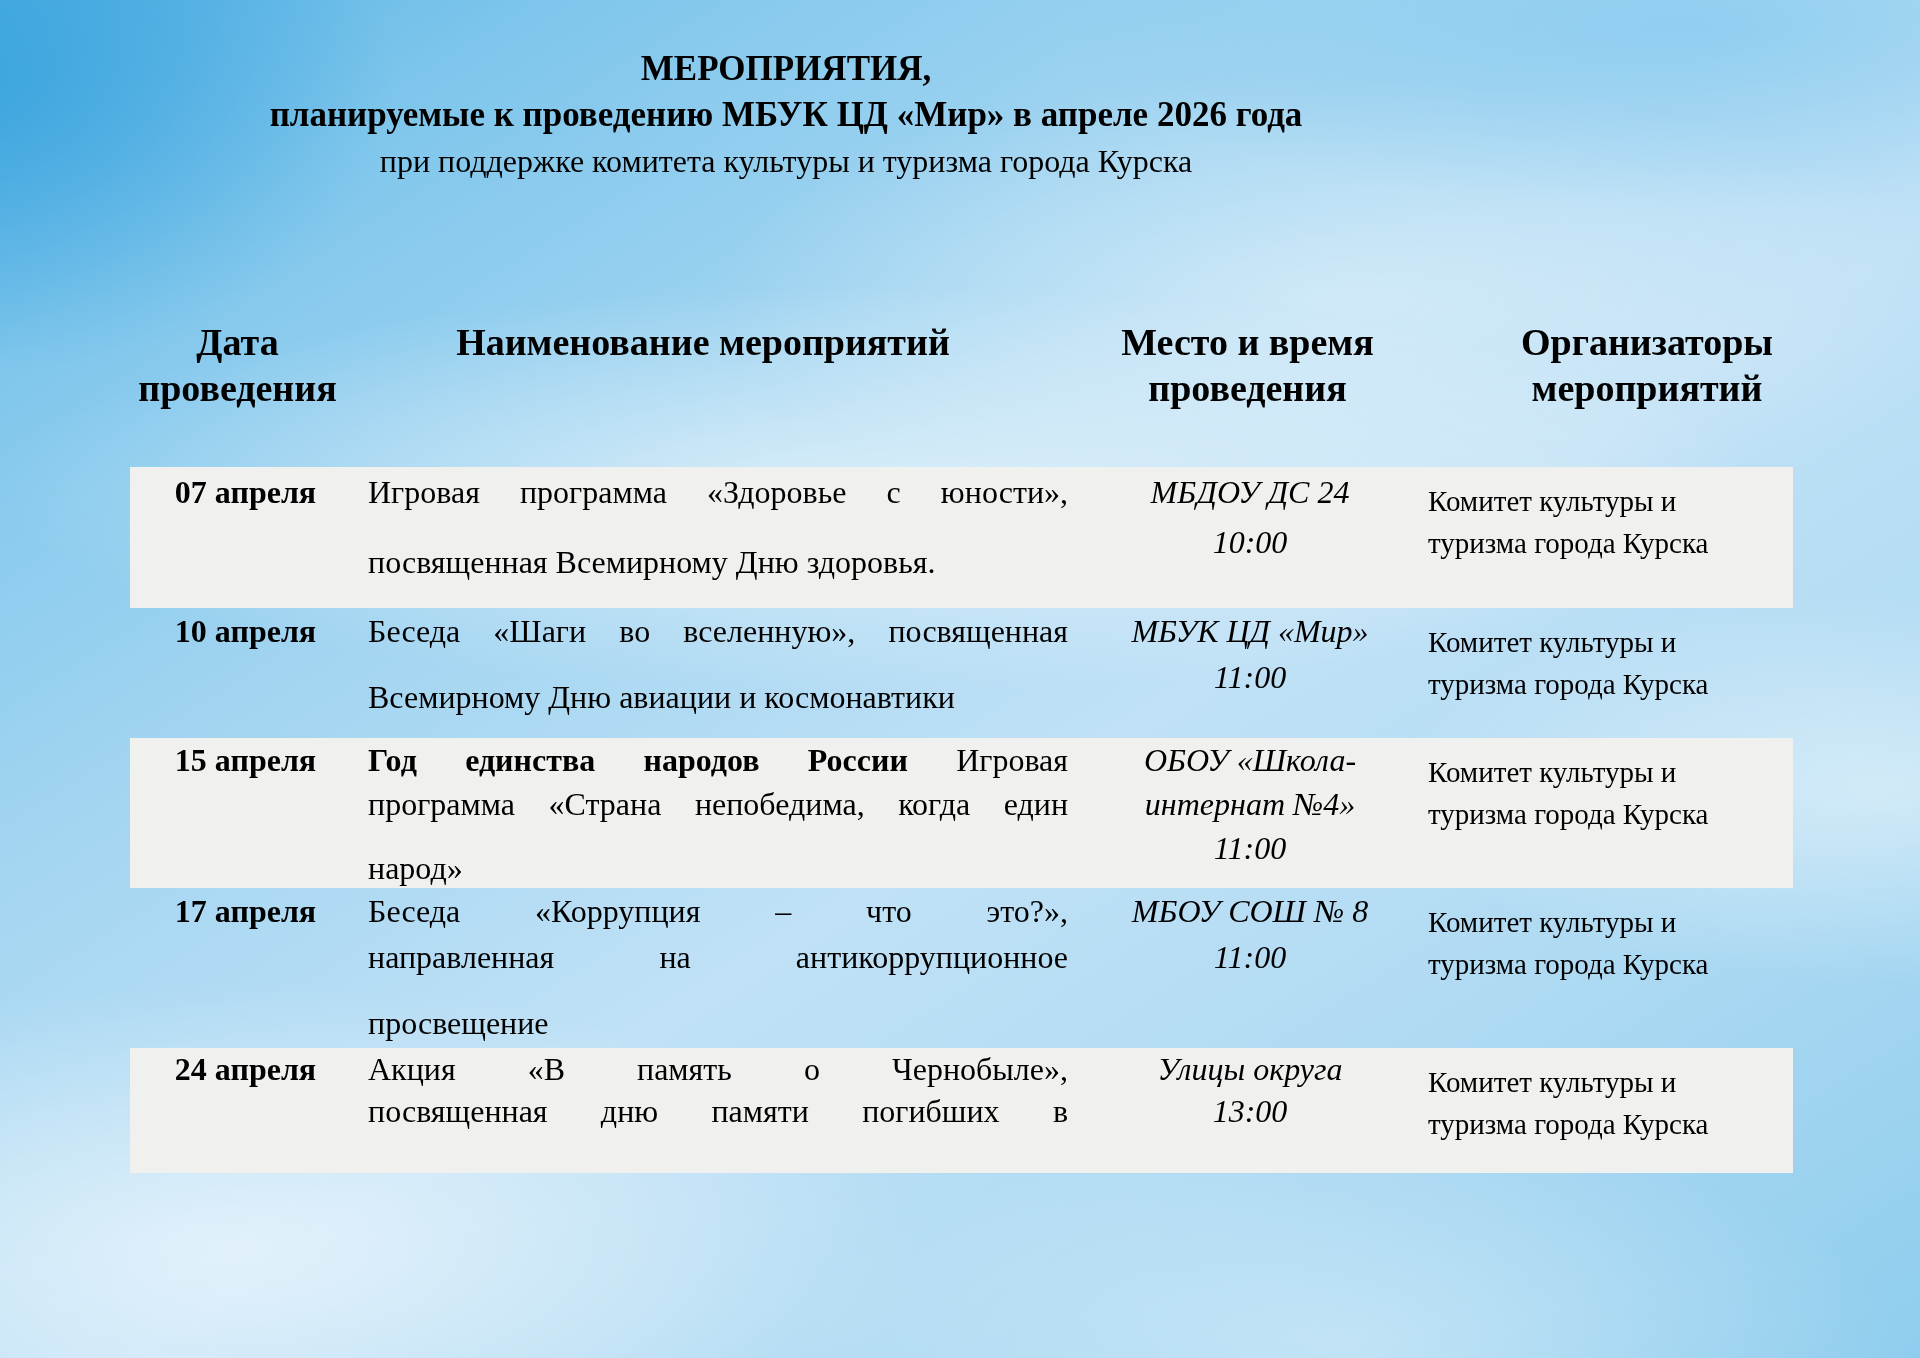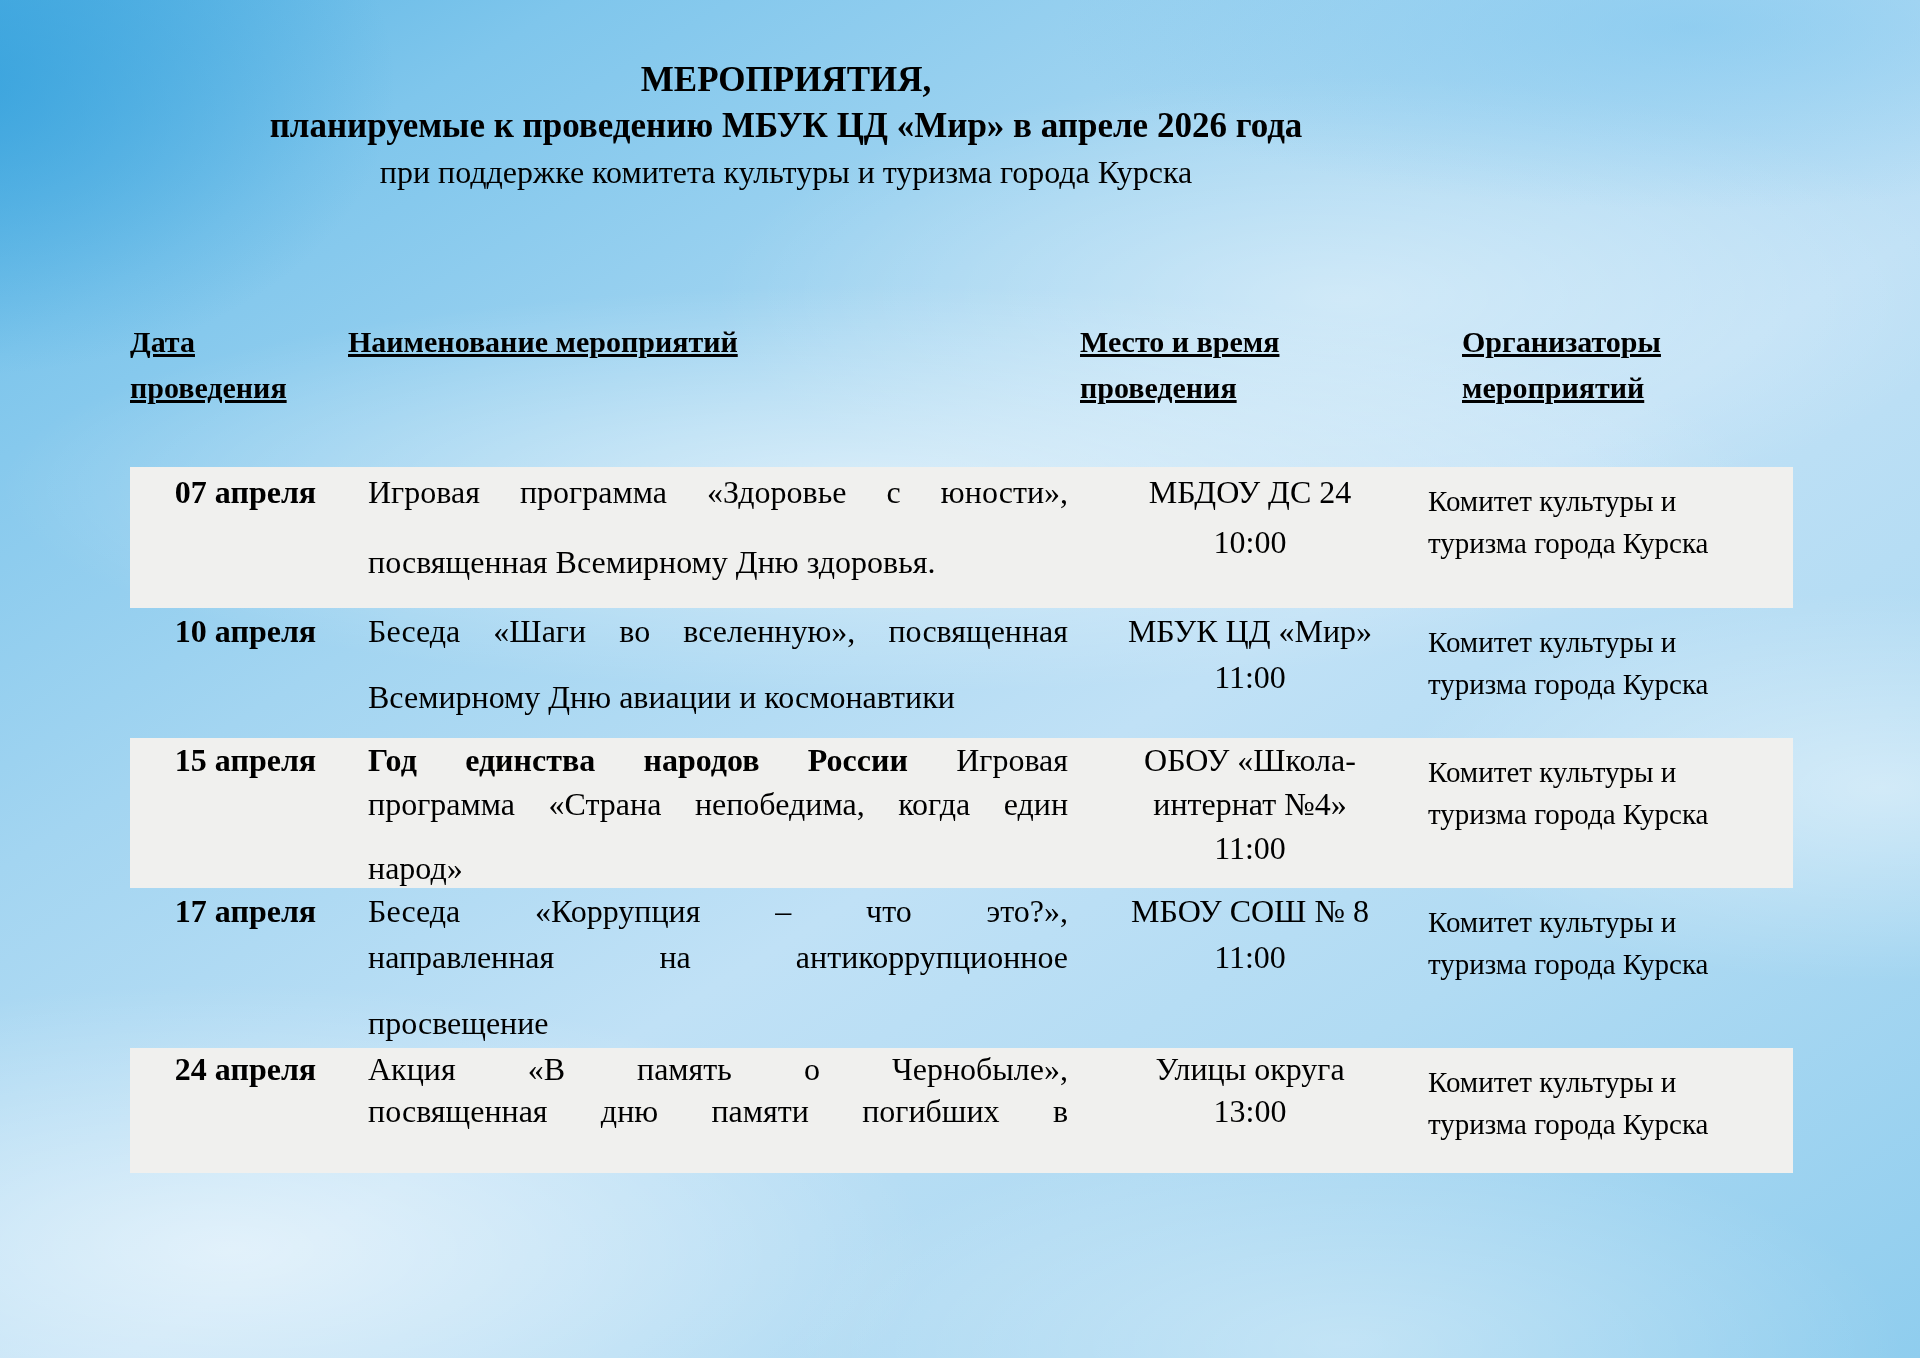--- a/index.html
+++ b/index.html
@@ -14,41 +14,41 @@
       radial-gradient(ellipse 620px 420px at -2% 6%, rgba(47,158,219,.75), rgba(47,158,219,0) 70%),
       radial-gradient(ellipse 900px 260px at 88% 2%, rgba(120,196,238,.55), rgba(120,196,238,0) 70%),
       radial-gradient(ellipse 1300px 300px at 46% 36%, rgba(255,255,255,.55), rgba(255,255,255,0) 68%),
       radial-gradient(ellipse 900px 320px at 70% 22%, rgba(255,255,255,.40), rgba(255,255,255,0) 70%),
       radial-gradient(ellipse 1000px 380px at 12% 92%, rgba(255,255,255,.55), rgba(255,255,255,0) 70%),
       radial-gradient(ellipse 700px 280px at 98% 58%, rgba(255,255,255,.45), rgba(255,255,255,0) 70%),
       radial-gradient(ellipse 800px 300px at 70% 99%, rgba(255,255,255,.35), rgba(255,255,255,0) 70%),
       linear-gradient(148deg, #57b3e4 0%, #7fc6ec 14%, #a3d5f1 34%, #c0e1f6 56%, #b1dbf3 74%, #8fcdee 100%);
   }
   .title{
-    position:absolute;left:0;top:57px;width:1572px;text-align:center;line-height:46px;
+    position:absolute;left:0;top:46px;width:1572px;text-align:center;line-height:46px;
   }
   .title .t1,.title .t2{font-weight:bold;font-size:35px;}
   .title .t3{font-size:32px;}
-  .hdr{position:absolute;top:319px;font-weight:bold;font-size:30px;line-height:46px;white-space:pre-line;text-decoration:underline;}
+  .hdr{position:absolute;top:319px;text-align:center;font-weight:bold;font-size:38px;line-height:46px;white-space:pre-line;}
   .hdr.h-date {left:130px;width:215px;}
   .hdr.h-name {left:348px;width:710px;}
   .hdr.h-place{left:1080px;width:335px;}
   .hdr.h-org  {left:1462px;width:370px;}
   .tbl{position:absolute;left:130px;top:467px;width:1663px;}
   .row{position:relative;width:1663px;}
   .row.shaded{background:#f0f0ee;}
   .r1{height:141px;line-height:50px;}
   .r2{height:130px;line-height:46px;}
   .r3{height:150px;line-height:44px;}
   .r4{height:160px;line-height:46px;}
   .r5{height:125px;line-height:42px;}
   .cell{position:absolute;top:0;font-size:32px;}
   .c-date{left:8px;width:215px;text-align:center;font-weight:bold;}
   .c-name{left:238px;width:700px;}
-  .c-place{left:955px;width:330px;text-align:center;white-space:pre-line;}
+  .c-place{left:955px;width:330px;text-align:center;white-space:pre-line;font-style:italic;}
   .c-org{left:1298px;width:360px;font-size:29px;line-height:42px;padding-top:13px;white-space:pre-line;}
   .jl{text-align:justify;text-align-last:justify;}
   .jlast{text-align:left;margin-top:20px;}
   .b{font-weight:bold;}
 </style>
 </head>
 <body>
 
 <div class="sky"></div>
 

